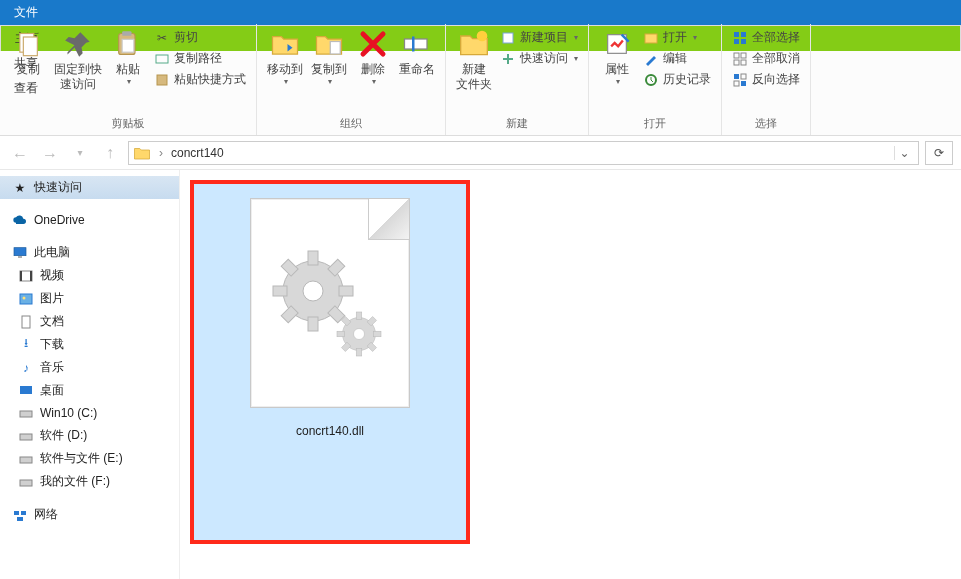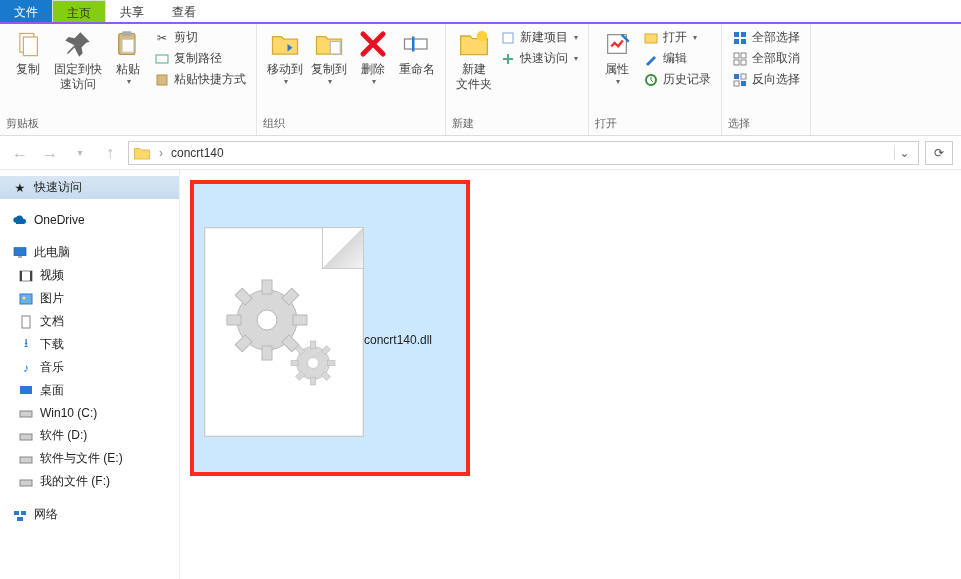--- a/index.html
+++ b/index.html
@@ -1,28 +1,28 @@
 <!DOCTYPE html>
 <html><head>
 <meta charset="utf-8">
 <style>
 * { margin: 0; padding: 0; box-sizing: border-box; font-family: "Microsoft YaHei", "Segoe UI", sans-serif; font-size: 12px; }
 body { width: 961px; height: 579px; background: #fff; overflow: hidden; }
 
 
-.tabs { display: flex; height: 24px; border-bottom: 2px solid #8b5cf6; background: #fff; }
+.tabs { display: flex; height: 24px; border-bottom: 2px solid #8b5cf6; background: #fff; flex-direction: column; }
 .tab { padding: 4px 14px; cursor: pointer; color: #333; }
 .tab.file { background: #1979ca; color: #fff; }
 .tab.active { background: #84cc16; border: 1px solid #ddd; border-bottom: none; }
 
 
 .ribbon { display: flex; height: 112px; background: #fcfcfc; border-bottom: 1px solid #ddd; }
 .ribbon-group { display: flex; flex-direction: column; border-right: 1px solid #e5e5e5; padding: 2px 6px 0 6px; }
 .ribbon-group-body { flex: 1; display: flex; align-items: flex-start; }
-.ribbon-group-label { text-align: left; color: #666; font-size: 11px; padding: 2px 0 4px 0; }
+.ribbon-group-label { text-align: center; color: #666; font-size: 11px; padding: 2px 0 4px 0; }
 .big-btn { display: flex; flex-direction: column; align-items: center; justify-content: flex-start; padding: 2px 4px; min-width: 44px; cursor: pointer; color: #444; }
 .big-btn .ic { width: 32px; height: 32px; margin-bottom: 2px; display:flex; align-items:center; justify-content:center; }
 .big-btn span.lbl { text-align:center; line-height: 1.25; }
 .small-col { display:flex; flex-direction:column; gap:2px; padding-top:2px; }
 .small-btn { display:flex; align-items:center; gap:4px; padding:1px 4px; cursor:pointer; color:#444; white-space:nowrap; }
 .small-btn .sic { width:16px; height:16px; display:flex; align-items:center; justify-content:center; }
 .dd-arrow { font-size:8px; color:#666; margin-left:2px; }
 
 
 .addr-row { display:flex; align-items:center; height:34px; padding:0 8px; gap:6px; border-bottom:1px solid #e8e8e8; }
@@ -37,21 +37,21 @@
 
 .main { display:flex; height: calc(579px - 24px - 112px - 34px); }
 .nav-pane { width:180px; border-right:1px solid #eee; overflow:auto; padding:6px 0; }
 .nav-item { display:flex; align-items:center; gap:6px; padding:3px 4px 3px 18px; cursor:pointer; color:#222; }
 .nav-item.top { padding-left:12px; }
 .nav-item.selected { background: linear-gradient(#d8e6f3,#c7dbef); }
 .nav-item .nic { width:16px; height:16px; display:flex; align-items:center; justify-content:center; flex-shrink:0; }
 .nav-sep { height:10px; }
 
 .content { flex:1; position:relative; padding:10px; }
-.file-tile { position:relative; width:280px; height:296px; border:4px solid #ff2a1a; background:#cce8ff; display:flex; flex-direction:row; align-items:center; justify-content:flex-start; padding:14px 10px 6px 10px;}
+.file-tile { position:relative; width:280px; height:364px; border:4px solid #ff2a1a; background:#cce8ff; display:flex; flex-direction:column; align-items:center; justify-content:flex-start; padding:14px 10px 6px 10px;}
 .doc-icon { width:160px; height:210px; background:#fff; border:1px solid #c9c9c9; position:relative; box-shadow:0 0 0 1px #eee inset;}
 .doc-icon::after{content:"";position:absolute;top:0;right:0;width:40px;height:40px;background:linear-gradient(135deg,#fff 49%,#d9d9d9 50%,#f3f3f3 100%);border-left:1px solid #ccc;border-bottom:1px solid #ccc;}
 .gears{position:absolute;left:20px;top:50px;}
 .file-name { margin-top:16px; color:#222; }
 
 
 svg { display:block; }
 </style>
 </head>
 <body>

